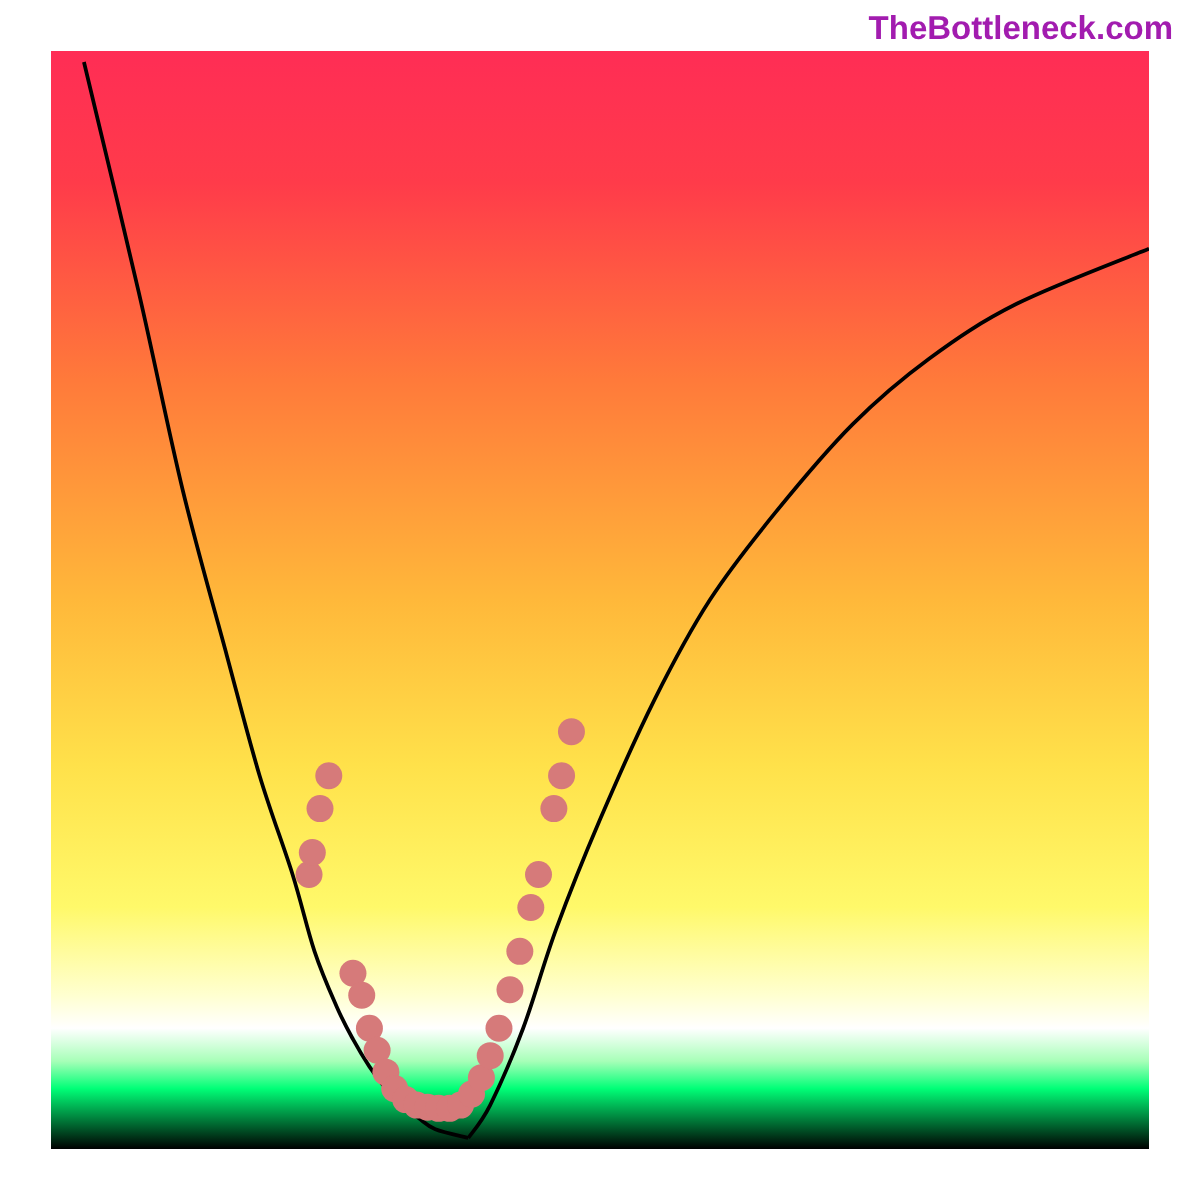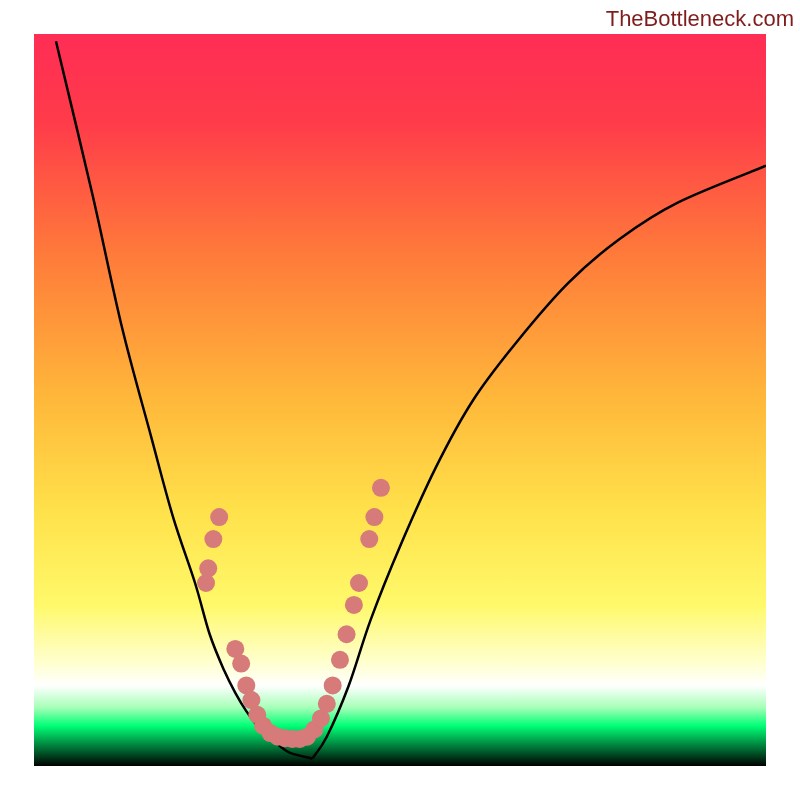--- a/index.html
+++ b/index.html
@@ -8,24 +8,24 @@
     background: #ffffff;
     width: 800px;
     height: 800px;
     overflow: hidden;
     position: relative;
     font-family: -apple-system, BlinkMacSystemFont, "Segoe UI", Arial, sans-serif;
   }
   .watermark {
     position: absolute;
     top: 6px;
-    right: 6px;
-    color: #7f1d1d;
+    right: 18px;
+    color: #a21caf;
     font-size: 22px;
-    font-weight: 400;
+    font-weight: 700;
     z-index: 10;
   }
   .chart-frame {
     position: absolute;
     top: 34px;
     left: 34px;
     width: 732px;
     height: 732px;
     background: #000;
     z-index: 1;

